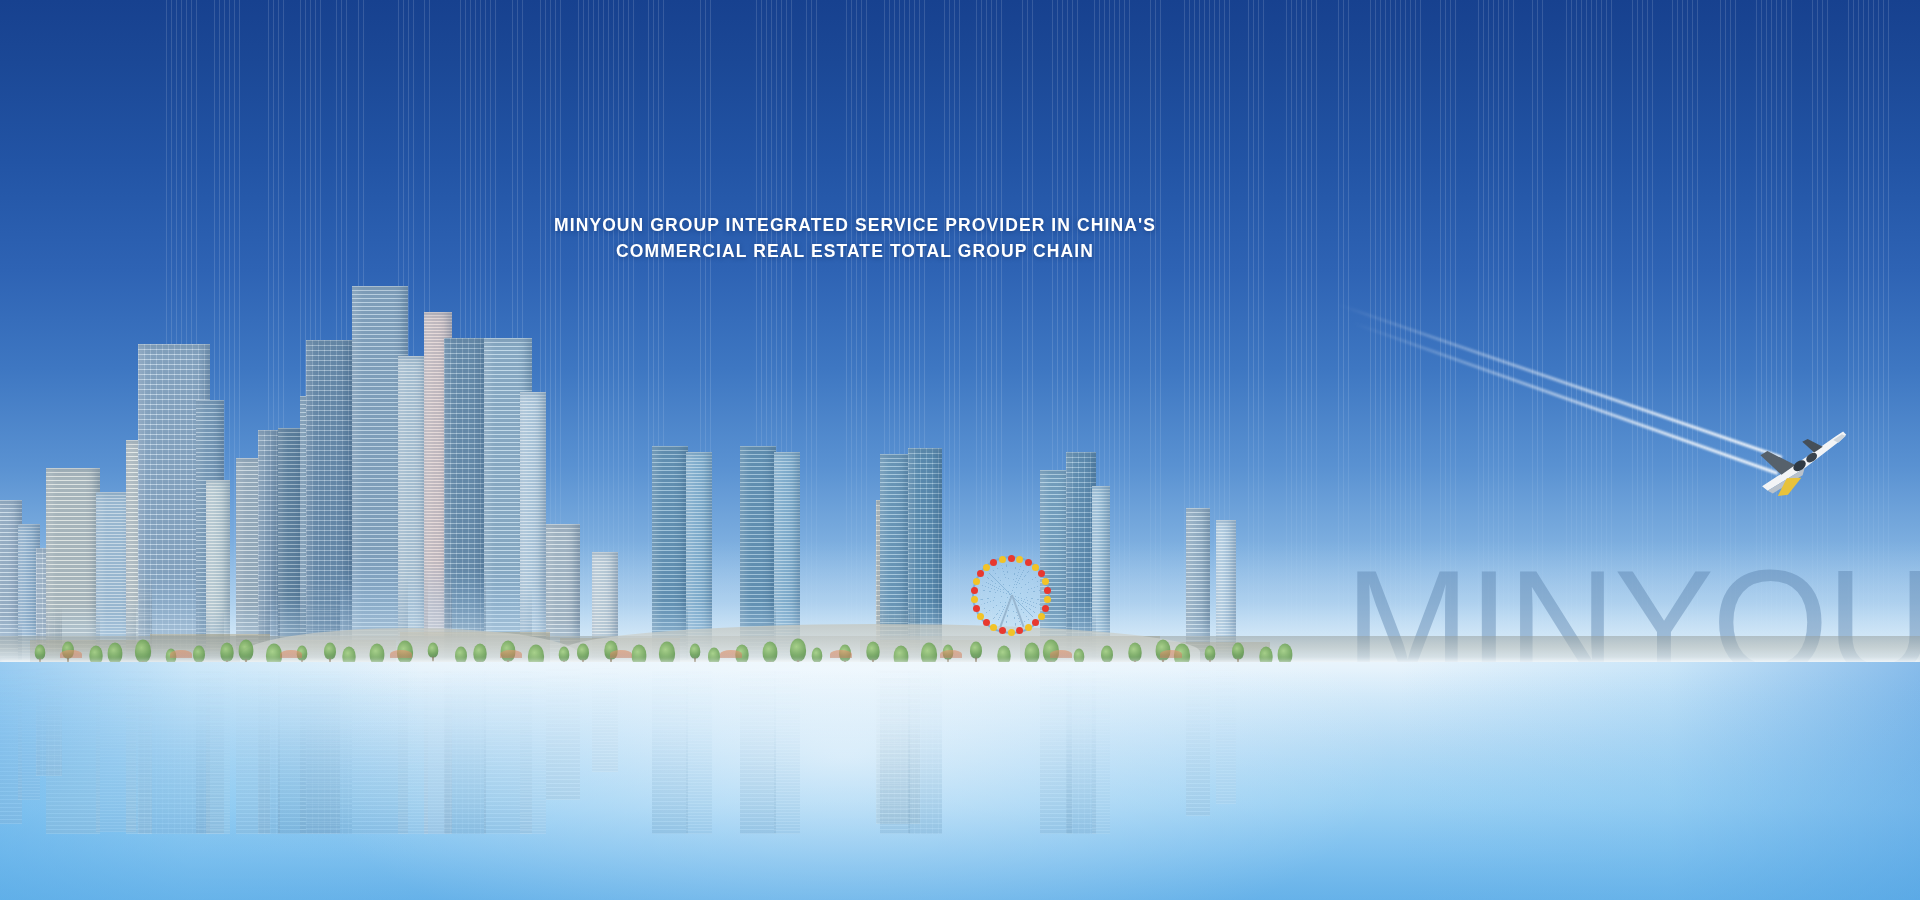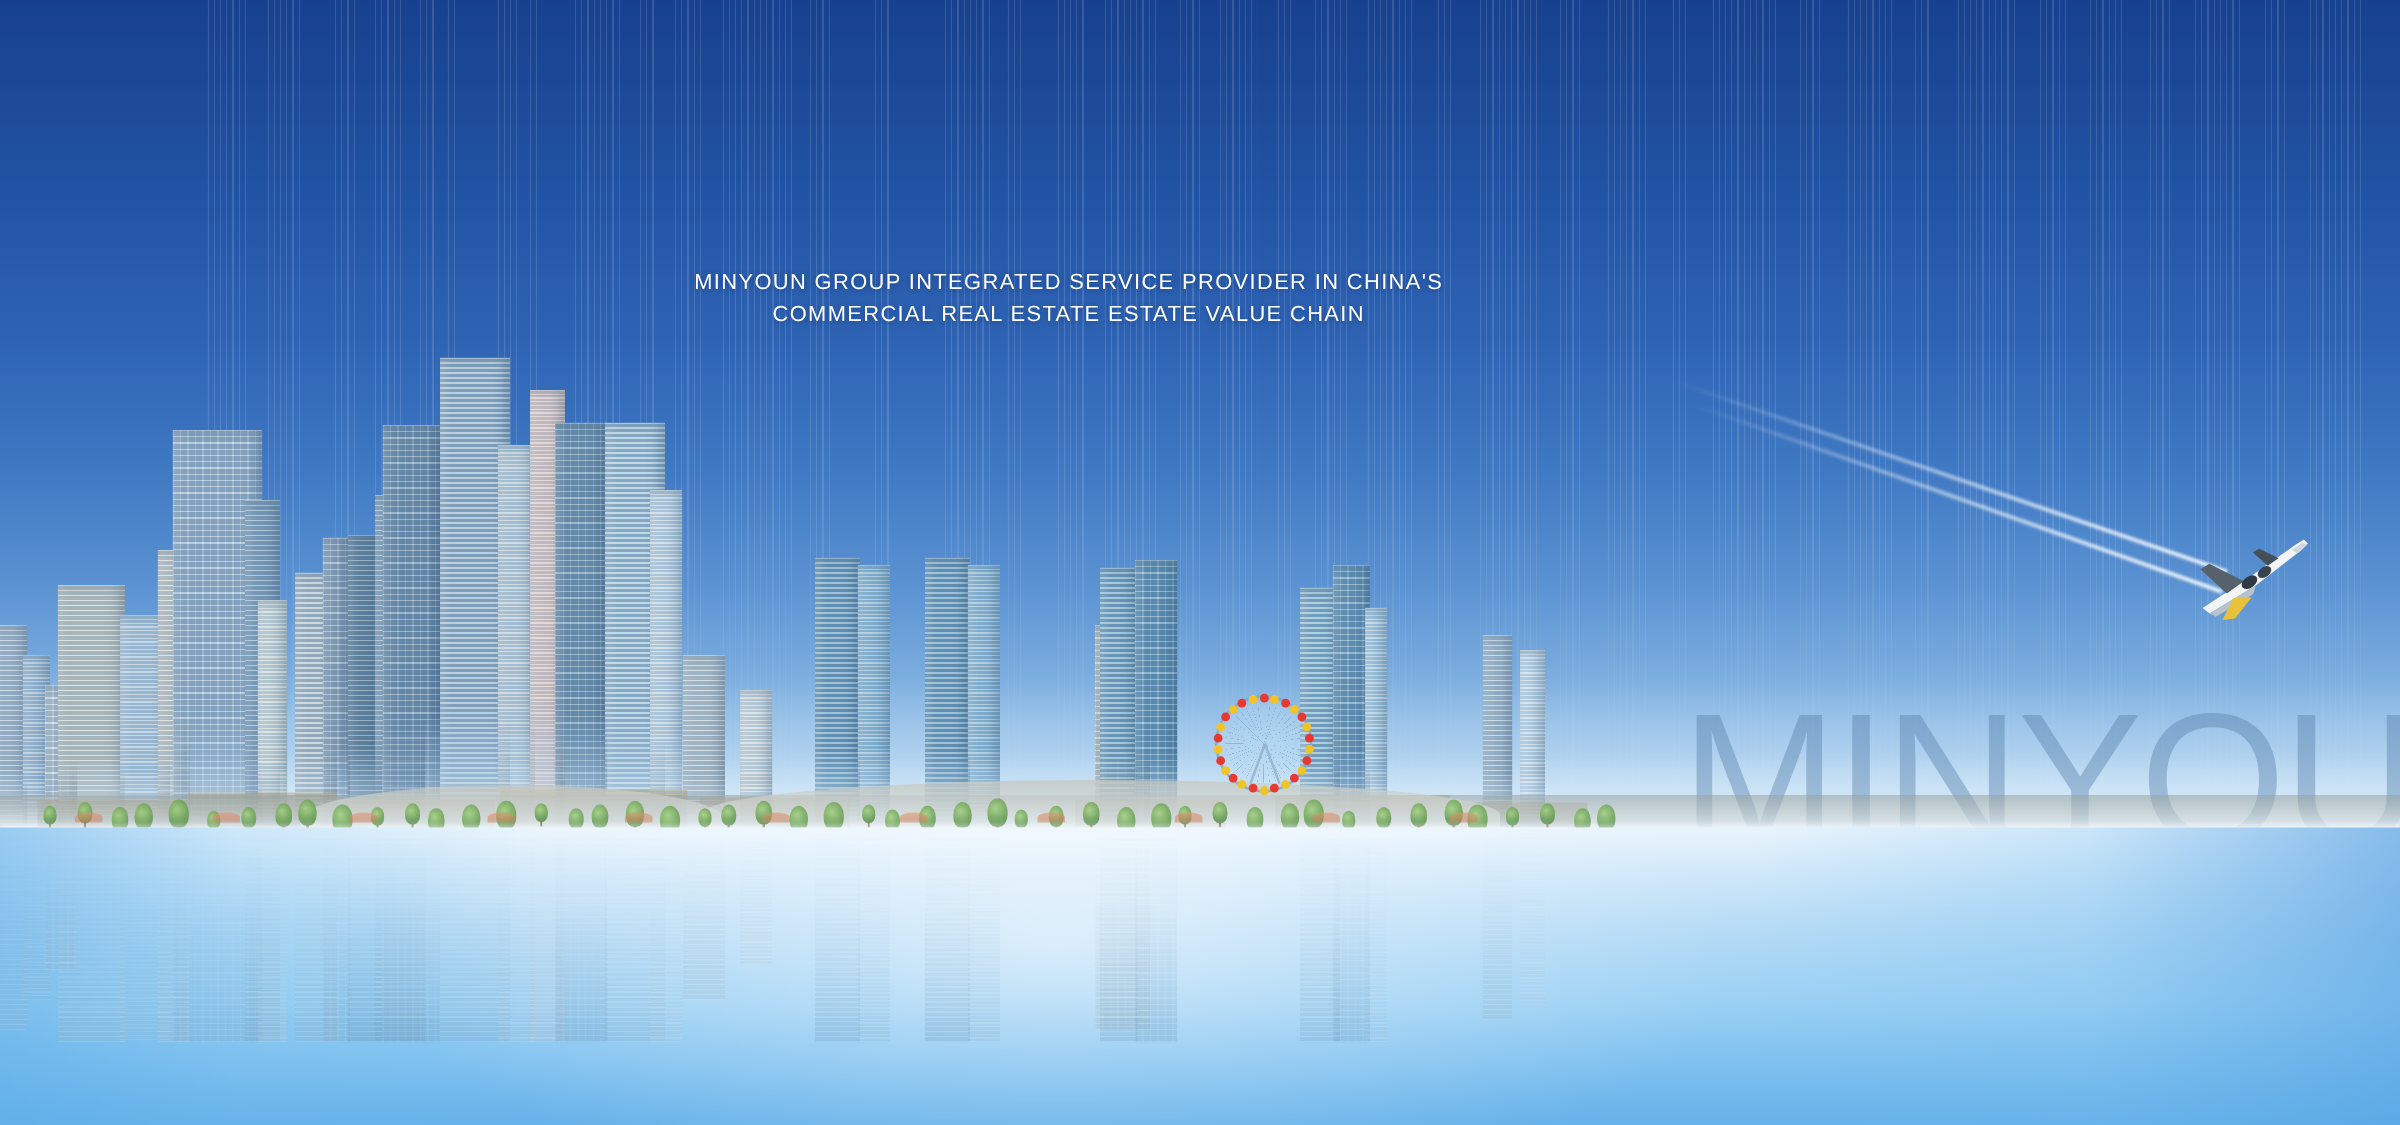--- a/index.html
+++ b/index.html
@@ -252,21 +252,21 @@
   }
   .subtitle {
     margin-top: 16px;
     font-size: 17.5px;
     font-weight: 400;
     color: #ffffff;
     letter-spacing: 1.1px;
     line-height: 1.5;
     text-shadow: 0 1px 4px rgba(15,45,100,0.5);
   }
-  .subtitle div { white-space: nowrap; }
+  .subtitle div { white-space: nowrap; font-weight: bold; }
 </style>
 </head>
 <body>
 
 <div id="stage">
 
   <div class="sky"></div>
   <div class="vlines" id="vlines">
       <div class="vgroup" style="left: 166px; width: 34px;"></div>
       <div class="vgroup" style="left: 214px; width: 30px;"></div>
@@ -512,18 +512,18 @@
       <div class="refl bldg tex-grid" style="position: absolute; left: 1066px; width: 30px; top: 664px; height: 170px; bottom: auto; background-color: rgb(118, 169, 203);"></div>
       <div class="refl bldg tex-fine" style="position: absolute; left: 1092px; width: 18px; top: 664px; height: 170px; bottom: auto; background-color: rgb(169, 203, 224);"></div>
       <div class="refl bldg tex-h" style="position: absolute; left: 1186px; width: 24px; top: 664px; height: 152px; bottom: auto; background-color: rgb(182, 208, 224);"></div>
       <div class="refl bldg tex-fine" style="position: absolute; left: 1216px; width: 20px; top: 664px; height: 140px; bottom: auto; background-color: rgb(195, 218, 234);"></div>
     </div>
 
   <div class="headline-block">
     <div class="headline-inner">
       <div class="subtitle">
         <div>MINYOUN GROUP INTEGRATED SERVICE PROVIDER IN CHINA'S</div>
-        <div>COMMERCIAL REAL ESTATE ESTATE VALUE CHAIN</div>
+        <div>COMMERCIAL REAL ESTATE TOTAL GROUP CHAIN</div>
       </div>
     </div>
   </div>
 
 </div>
 
 </body></html>

